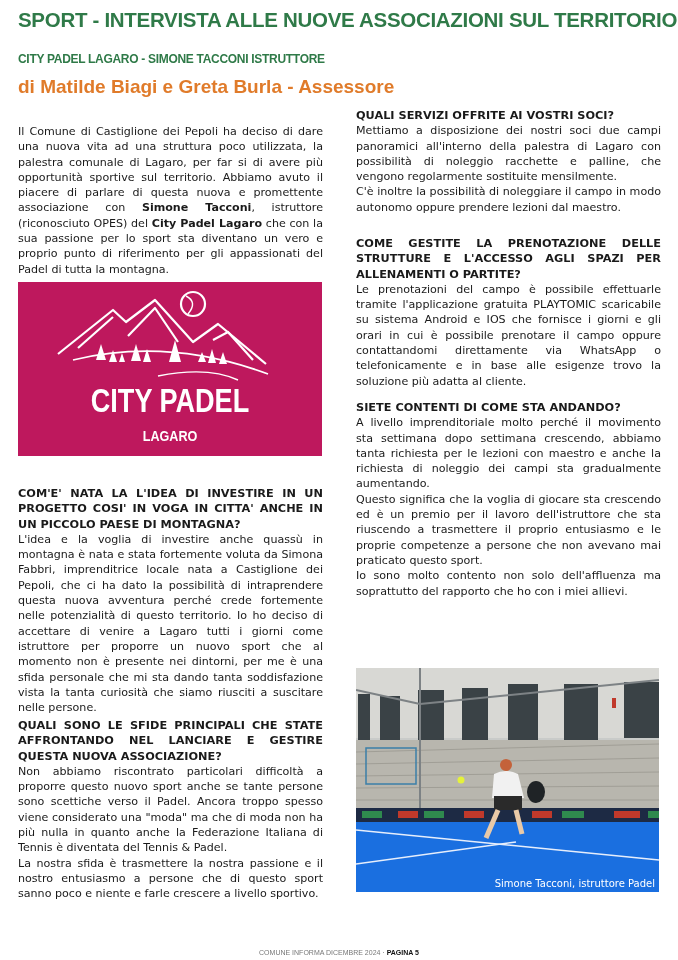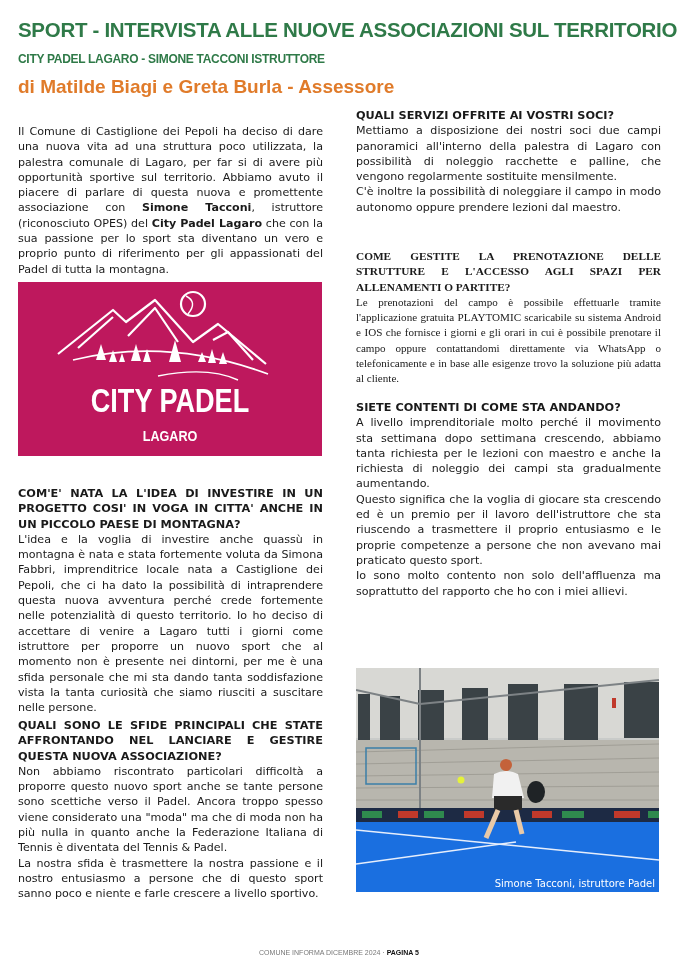--- a/index.html
+++ b/index.html
@@ -1,17 +1,17 @@
 <!DOCTYPE html>
 <html><head>
 <meta charset="utf-8">
 <style>
   html,body{margin:0;padding:0;background:#fff;}
   body{width:678px;height:960px;position:relative;overflow:hidden;font-family:"DejaVu Sans","Liberation Sans",sans-serif;color:#1a1a1a;}
-  .title{position:absolute;left:18px;top:8px;font-family:"Liberation Sans",sans-serif;font-weight:bold;font-size:20.5px;color:#2f7a48;letter-spacing:-0.3px;white-space:nowrap;margin-top:10px;}
+  .title{position:absolute;left:18px;top:8px;font-family:"Liberation Sans",sans-serif;font-weight:bold;font-size:20.5px;color:#2f7a48;letter-spacing:-0.3px;white-space:nowrap;}
   .subtitle{position:absolute;left:18px;top:52px;font-family:"Liberation Sans",sans-serif;font-weight:bold;font-size:12px;color:#2f7a48;letter-spacing:-0.3px;white-space:nowrap;}
   .byline{position:absolute;left:18px;top:76px;font-family:"Liberation Sans",sans-serif;font-weight:bold;font-size:19px;color:#e07b2a;white-space:nowrap;}
   .col{position:absolute;width:305px;font-size:11.1px;line-height:15.3px;text-align:justify;}
   .col p{margin:0;}
   .colL{left:18px;}
   .colR{left:356px;}
   .q{font-weight:bold;font-size:11.3px;line-height:15.3px;text-align:justify;margin:0;}
   b{font-weight:bold;}
   .logo{position:absolute;left:18px;top:282px;width:304px;height:174px;background:#be185d;}
   .logo svg{position:absolute;left:0;top:0;}
@@ -72,21 +72,21 @@
   <p>Non abbiamo riscontrato particolari difficoltà a proporre questo nuovo sport anche se tante persone sono scettiche verso il Padel. Ancora troppo spesso viene considerato una "moda" ma che di moda non ha più nulla in quanto anche la Federazione Italiana di Tennis è diventata del Tennis &amp; Padel.</p>
   <p>La nostra sfida è trasmettere la nostra passione e il nostro entusiasmo a persone che di questo sport sanno poco e niente e farle crescere a livello sportivo.</p>
 </div>
 
 <div class="col colR" style="top:108px;">
   <p class="q">QUALI SERVIZI OFFRITE AI VOSTRI SOCI?</p>
   <p>Mettiamo a disposizione dei nostri soci due campi panoramici all'interno della palestra di Lagaro con possibilità di noleggio racchette e palline, che vengono regolarmente sostituite mensilmente.</p>
   <p>C'è inoltre la possibilità di noleggiare il campo in modo autonomo oppure prendere lezioni dal maestro.</p>
 </div>
 
-<div class="col colR" style="top:249px;font-family:Liberation Serif, serif;">
+<div class="col colR" style="top:236px;">
   <p class="q">COME GESTITE LA PRENOTAZIONE DELLE STRUTTURE E L'ACCESSO AGLI SPAZI PER ALLENAMENTI O PARTITE?</p>
   <p>Le prenotazioni del campo è possibile effettuarle tramite l'applicazione gratuita PLAYTOMIC scaricabile su sistema Android e IOS che fornisce i giorni e gli orari in cui è possibile prenotare il campo oppure contattandomi direttamente via WhatsApp o telefonicamente e in base alle esigenze trovo la soluzione più adatta al cliente.</p>
 </div>
 
 <div class="col colR" style="top:400px;">
   <p class="q">SIETE CONTENTI DI COME STA ANDANDO?</p>
   <p>A livello imprenditoriale molto perché il movimento sta settimana dopo settimana crescendo, abbiamo tanta richiesta per le lezioni con maestro e anche la richiesta di noleggio dei campi sta gradualmente aumentando.</p>
   <p>Questo significa che la voglia di giocare sta crescendo ed è un premio per il lavoro dell'istruttore che sta riuscendo a trasmettere il proprio entusiasmo e le proprie competenze a persone che non avevano mai praticato questo sport.</p>
   <p>Io sono molto contento non solo dell'affluenza ma soprattutto del rapporto che ho con i miei allievi.</p>
 </div>

